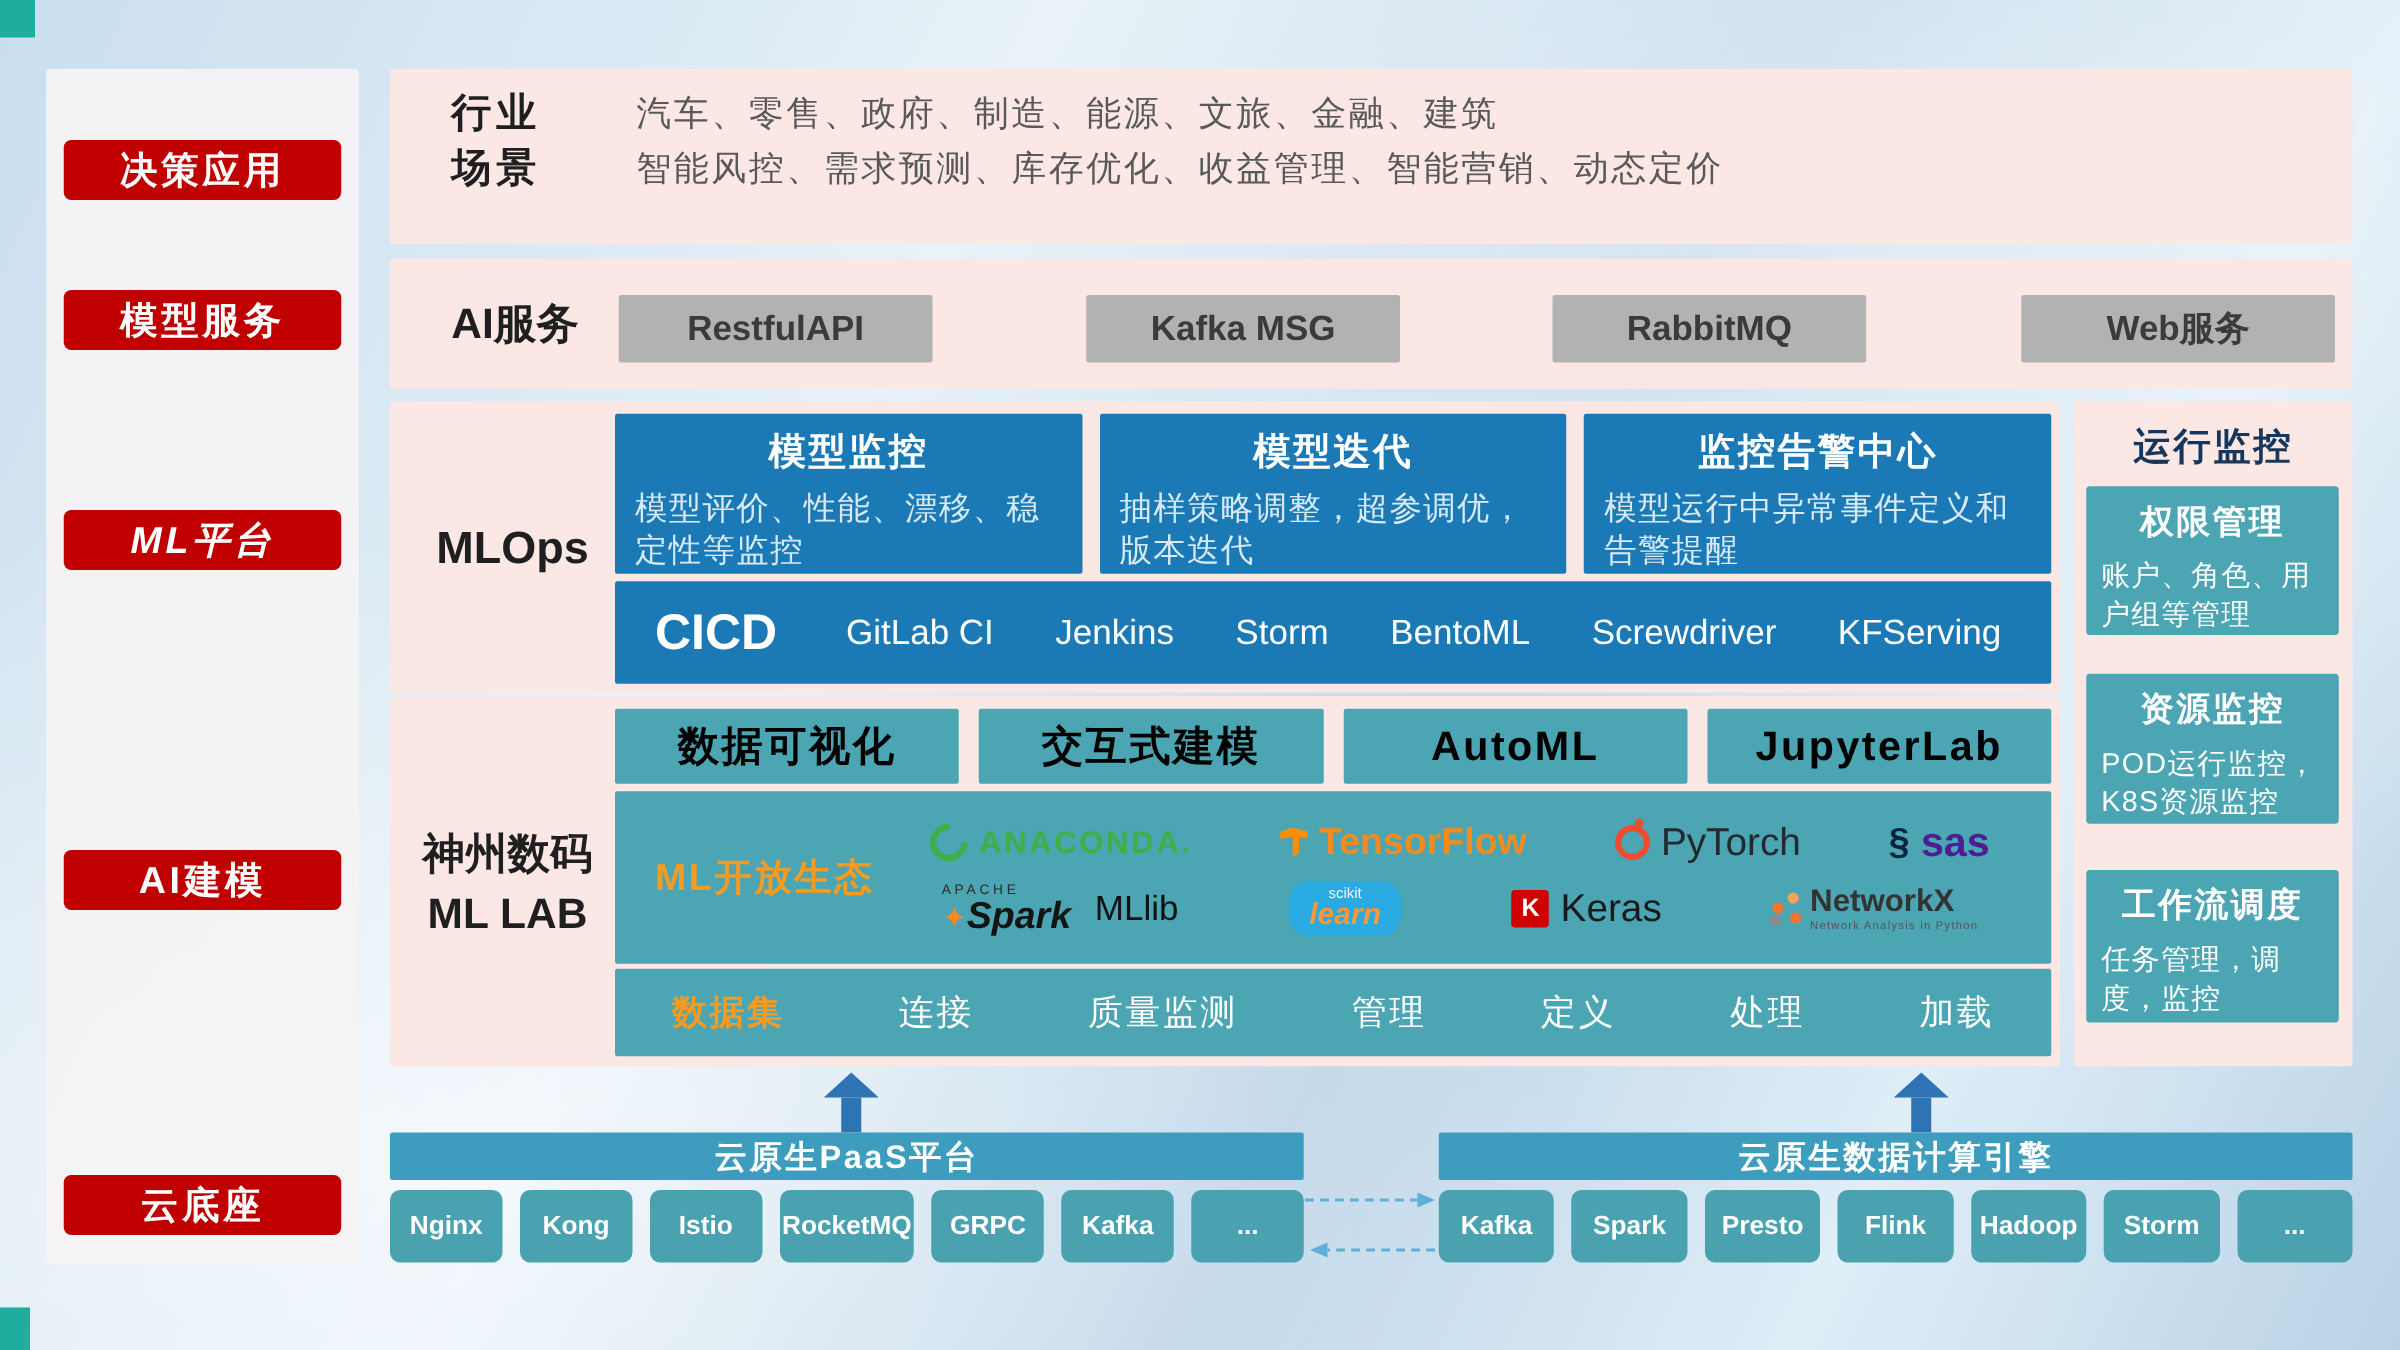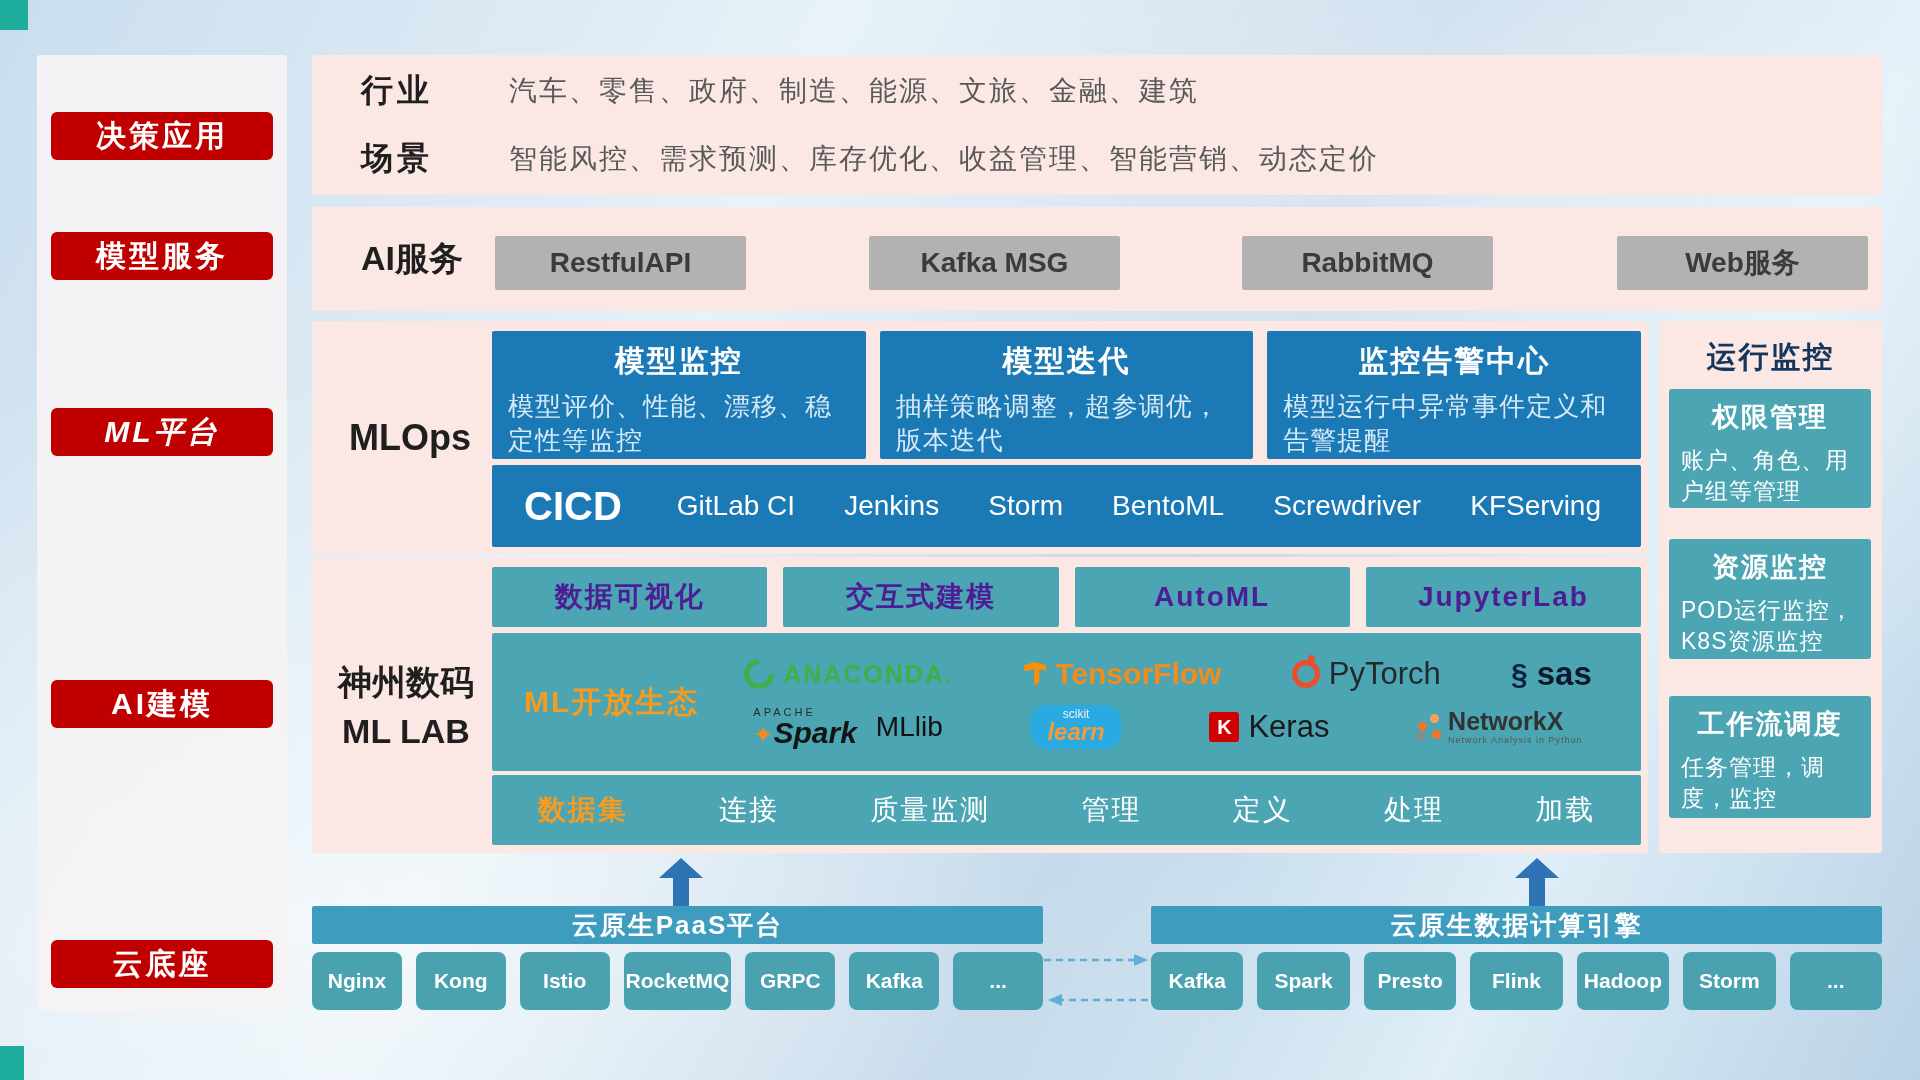--- a/index.html
+++ b/index.html
@@ -14,21 +14,21 @@
   .corner-accent { position:absolute; background:#1fae9e; }
   .left-strip { position:absolute; left:37px; top:55px; width:250px; height:956px;
     background:rgba(245,243,244,0.96); border-radius:3px; }
   .red-btn { position:absolute; left:51px; width:222px; height:48px; background:#c00000;
     color:#fff; font-weight:bold; font-size:30px; letter-spacing:3px; border-radius:6px;
     display:flex; align-items:center; justify-content:center; }
   .panel-pink { position:absolute; background:#fbe8e5; border-radius:3px; }
 
   
   .apps-panel { left:312px; top:55px; width:1570px; height:140px; display:flex;
-    flex-direction:column; justify-content:space-between; padding:14px 0 14px 49px; box-sizing:border-box; }
+    flex-direction:column; justify-content:flex-start; padding:14px 0 14px 49px; box-sizing:border-box; }
   .apps-row { display:flex; align-items:center; }
   .apps-label { width:148px; font-size:32px; font-weight:bold; color:#1f1f1f; letter-spacing:4px; }
   .apps-value { font-size:28px; color:#595959; letter-spacing:2px; }
 
   
   .ai-panel { left:312px; top:207px; width:1570px; height:104px; }
   .ai-label { position:absolute; left:49px; top:0; height:100%; display:flex; align-items:center;
     font-size:34px; font-weight:bold; color:#1f1f1f; }
   .gray-btn { position:absolute; top:29px; width:251px; height:54px; background:#b2b2b2;
     color:#3b3b3b; font-weight:bold; font-size:28px; display:flex; align-items:center;
@@ -48,38 +48,38 @@
   .cicd-title { font-size:40px; font-weight:bold; margin:0 55px 0 32px; }
   .cicd-items { flex:1; display:flex; justify-content:space-between; padding-right:40px; font-size:28px; }
 
   
   .mllab-panel { left:312px; top:557px; width:1336px; height:296px; }
   .mllab-label { position:absolute; left:14px; top:0; width:160px; height:100%; display:flex;
     flex-direction:column; align-items:center; justify-content:center; gap:6px;
     font-size:34px; font-weight:bold; color:#1f1f1f; }
   .tools-row { position:absolute; left:180px; top:10px; width:1149px; height:60px; display:flex; gap:16px; }
   .tool-btn { flex:1; background:#4ba5b2; border-radius:2px; display:flex; align-items:center;
-    justify-content:center; color:#4c1d95; font-weight:bold; font-size:28px; letter-spacing:2px; }
+    justify-content:center; color:#000000; font-weight:bold; font-size:33px; letter-spacing:2px; }
   .eco-band { position:absolute; left:180px; top:76px; width:1149px; height:138px; background:#4ba5b2;
     border-radius:2px; display:flex; align-items:center; }
   .eco-label { width:185px; margin-left:32px; color:#f59b22; font-weight:bold; font-size:30px; letter-spacing:2px; }
   .eco-logos { flex:1; display:flex; flex-direction:column; justify-content:center; gap:12px; padding-right:14px; }
   .eco-row { display:flex; align-items:center; justify-content:space-around; }
   .logo { display:flex; align-items:center; gap:9px; }
   .ana-ring { width:20px; height:20px; border:5px solid #3eb049; border-radius:50%;
     border-top-color:transparent; transform:rotate(45deg); display:inline-block; }
   .ana-text { color:#3eb049; font-weight:bold; font-size:25px; letter-spacing:2px; }
   .tf-icon { width:22px; height:24px; background:#ff8f00;
     clip-path:polygon(45% 0,100% 14%,100% 38%,68% 30%,68% 84%,45% 100%,45% 30%,0 38%,0 14%); }
   .tf-text { color:#f28c1f; font-weight:bold; font-size:30px; }
   .pt-icon { width:18px; height:18px; border:5px solid #ee4c2c; border-radius:50%; position:relative; }
   .pt-icon::after { content:""; position:absolute; width:7px; height:7px; background:#ee4c2c;
     border-radius:50%; left:11px; top:-10px; }
   .pt-text { color:#24292e; font-size:31px; font-weight:500; }
-  .sas-text { color:#0f172a; font-size:33px; font-weight:bold; }
+  .sas-text { color:#4c1d95; font-size:33px; font-weight:bold; }
   .sas-swirl { color:#0c2340; font-size:30px; font-weight:bold; }
   .spark-wrap { display:flex; flex-direction:column; line-height:1; }
   .spark-top { font-size:11px; color:#2b2b2b; letter-spacing:3px; }
   .spark-main { font-size:30px; font-weight:bold; font-style:italic; color:#141414; }
   .spark-star { color:#f68b1f; font-style:normal; font-size:24px; }
   .mllib-text { font-size:28px; color:#111; margin-left:10px; }
   .skl-blob { background:#29abe2; border-radius:16px; padding:3px 16px 5px; text-align:center; line-height:1; }
   .skl-top { font-size:12px; color:#f2f2f2; }
   .skl-main { font-size:24px; color:#f89939; font-weight:bold; font-style:italic; }
   .keras-badge { width:30px; height:30px; background:#d00000; color:#fff; font-weight:bold; font-size:20px;

